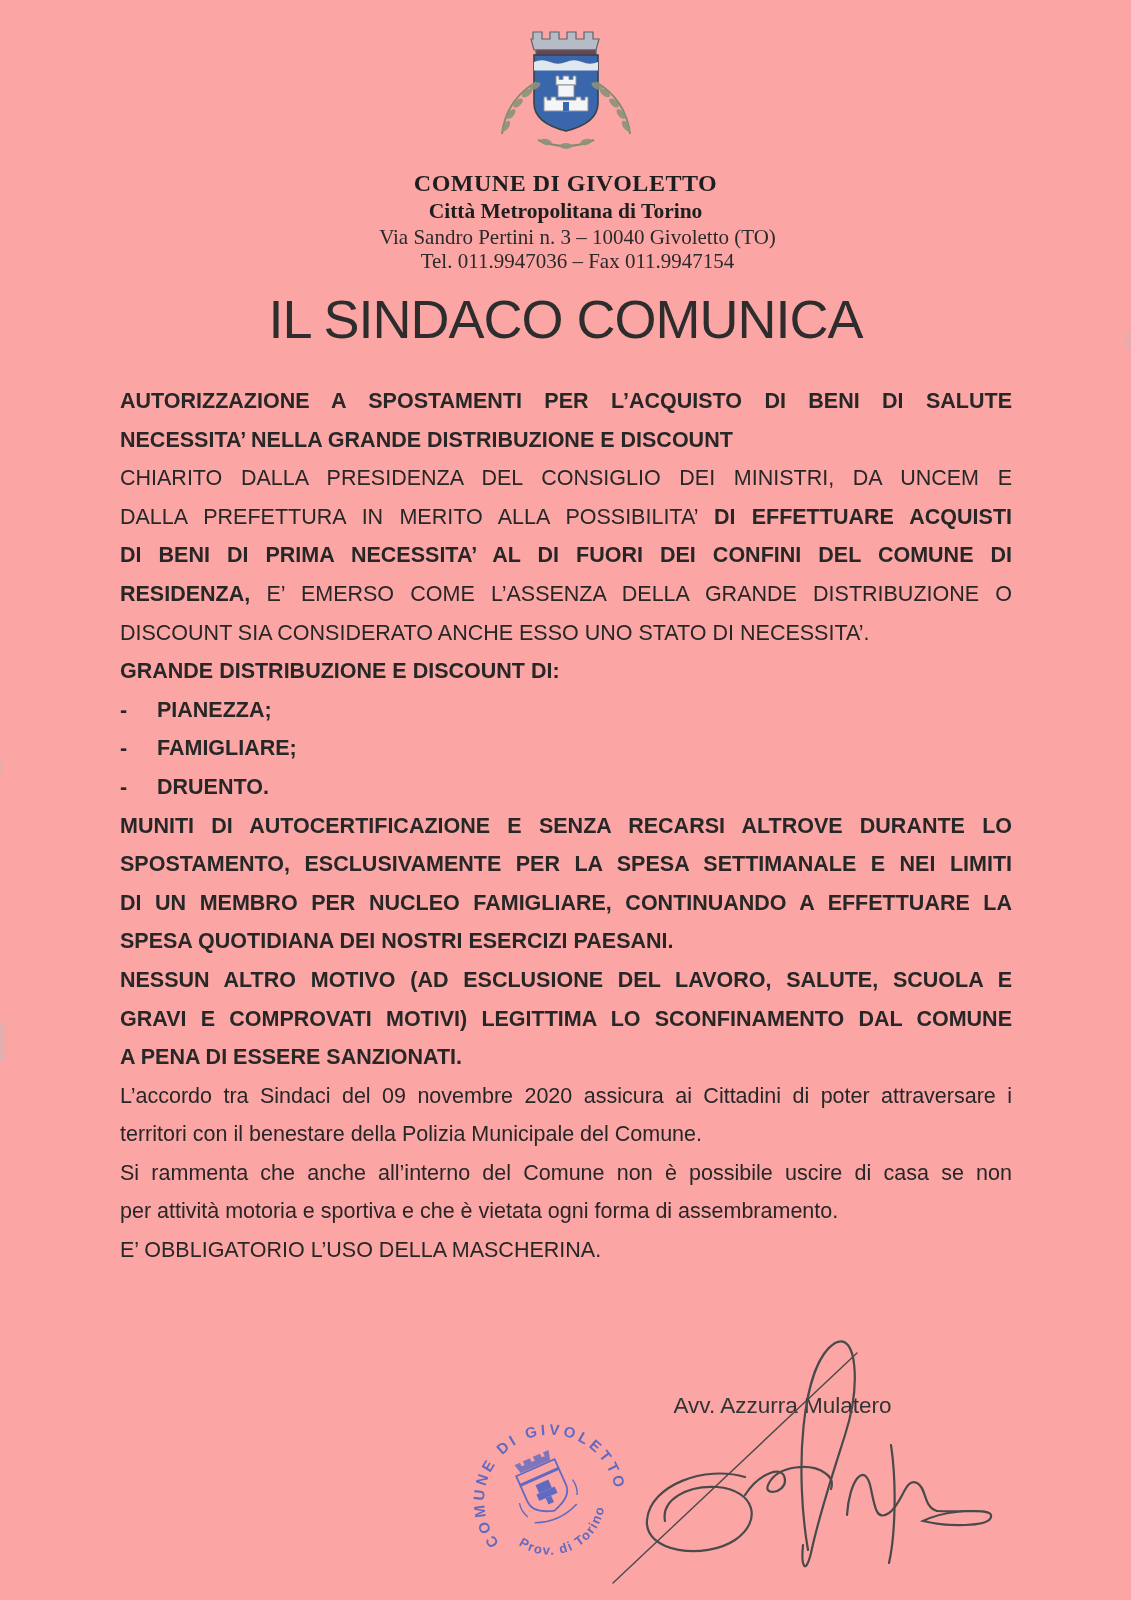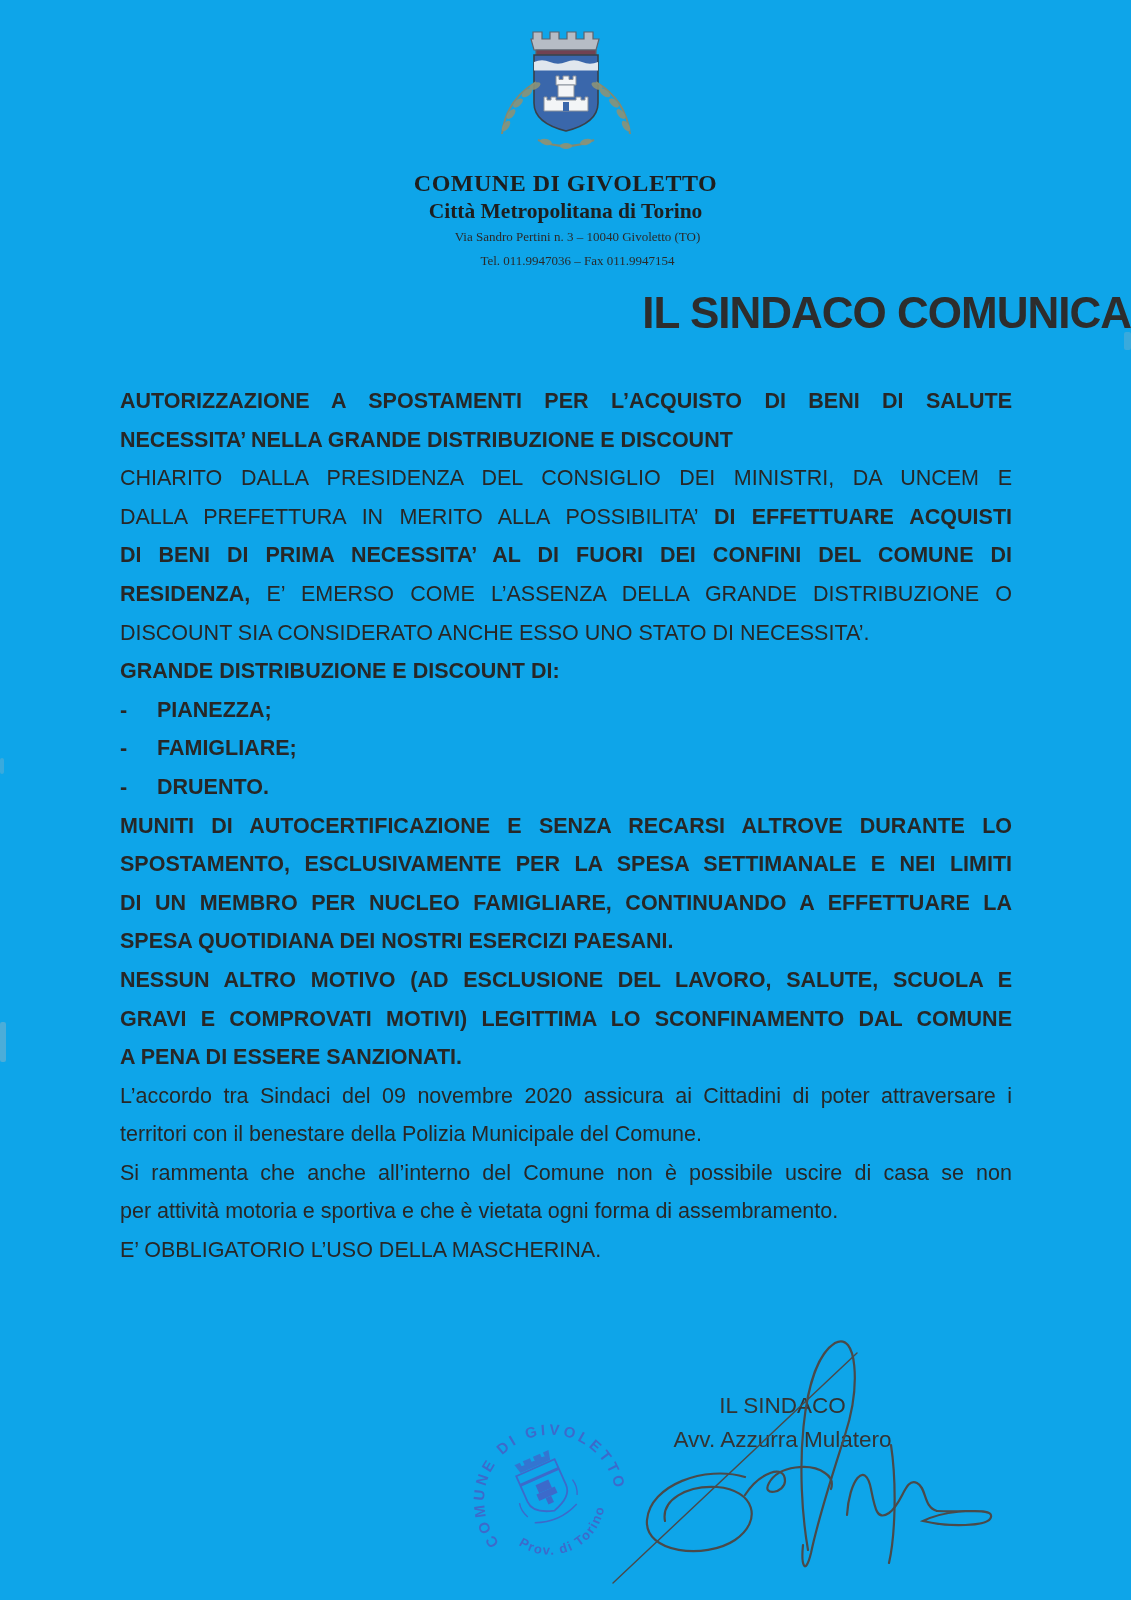--- a/index.html
+++ b/index.html
@@ -1,29 +1,29 @@
 <!DOCTYPE html>
 <html><head>
 <meta charset="utf-8">
 <style>
   html,body{margin:0;padding:0;background:#ffffff;}
   .page{
-    position:relative;width:1131px;height:1600px;background:#0ea5e9;
+    position:relative;width:1131px;height:1600px;background:#fca5a5;
     overflow:hidden;font-family:"Liberation Sans",sans-serif;color:#262626;
   }
   
   .crest{position:absolute;left:0;right:0;top:22px;display:flex;justify-content:center;}
   .letterhead{position:absolute;left:0;right:0;top:168px;text-align:center;
     font-family:"Liberation Serif",serif;color:#1e1e1e;}
   .org{font-size:24px;font-weight:bold;letter-spacing:.5px;line-height:30px;}
   .sub{font-size:21.5px;font-weight:bold;line-height:27px;}
-  .addr,.tel{font-size:13px;line-height:24px;color:#2a2a2a;margin-left:24px;}
+  .addr,.tel{font-size:21px;line-height:24px;color:#2a2a2a;margin-left:24px;}
   .doc-title{
-    position:absolute;left:0;right:0;top:288px;text-align:right;
-    font-size:44px;font-weight:bold;letter-spacing:-1px;color:#2d2d2d;
+    position:absolute;left:0;right:0;top:288px;text-align:center;
+    font-size:54px;font-weight:normal;letter-spacing:-1px;color:#2d2d2d;
   }
   
   .doc-body{
     position:absolute;left:120px;top:382px;width:892px;
     font-size:21.5px;line-height:38.6px;text-align:justify;color:#272727;
   }
   .para{margin:0;}
   .para.bold{font-weight:bold;}
   .seg-b{font-weight:bold;}
   .line{text-align:justify;}
@@ -139,21 +139,20 @@
       <div class="para">
         <div class="line fill"><span>Si rammenta che anche all’interno del Comune non è possibile uscire di casa se non</span></div>
         <div class="line"><span>per attività motoria e sportiva e che è vietata ogni forma di assembramento.</span></div>
       </div>
       <div class="para">
         <div class="line"><span>E’ OBBLIGATORIO L’USO DELLA MASCHERINA.</span></div>
       </div>
     </div>
 
   <div class="sig-block">
-    <div>IL SINDACO</div>
     <div>Avv. Azzurra Mulatero</div>
   </div>
 
   <svg class="sig-scribble" width="420" height="265" viewBox="0 0 420 265">
     <g fill="none" stroke="#4a4a4a" stroke-width="2.2" stroke-linecap="round">
 
       <path d="M18,258 L262,28" stroke-width="1.4"></path>
 
       <path d="M213,225 C200,150 205,40 240,18 C262,6 266,60 250,110 C238,148 224,190 216,228 C210,252 206,240 208,220"></path>
 

